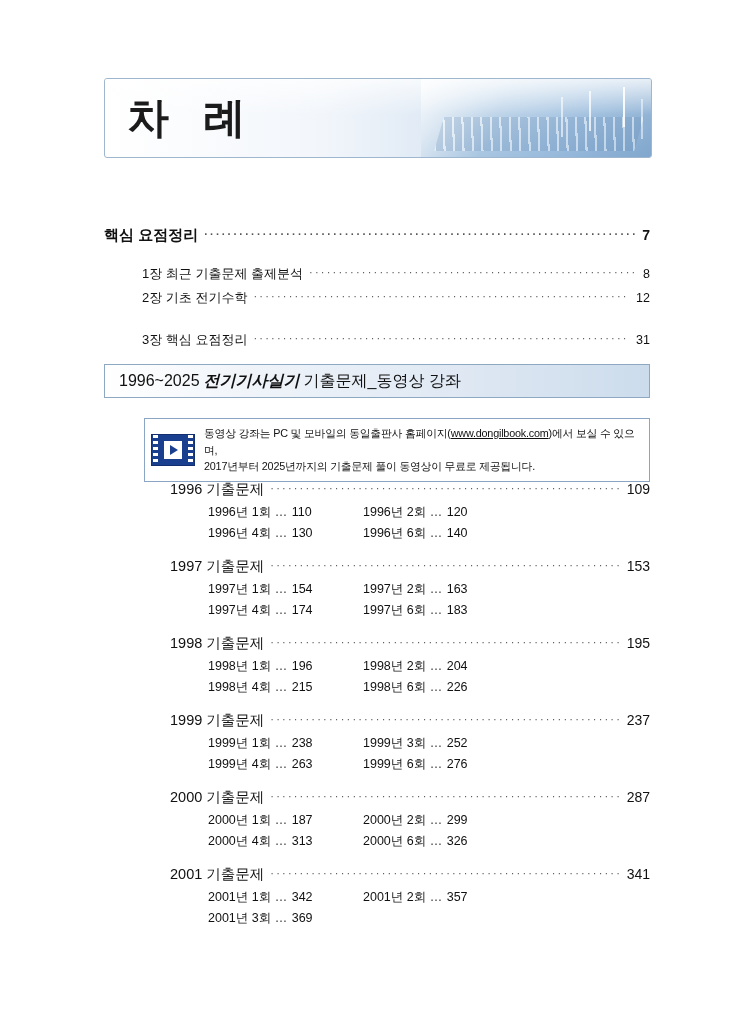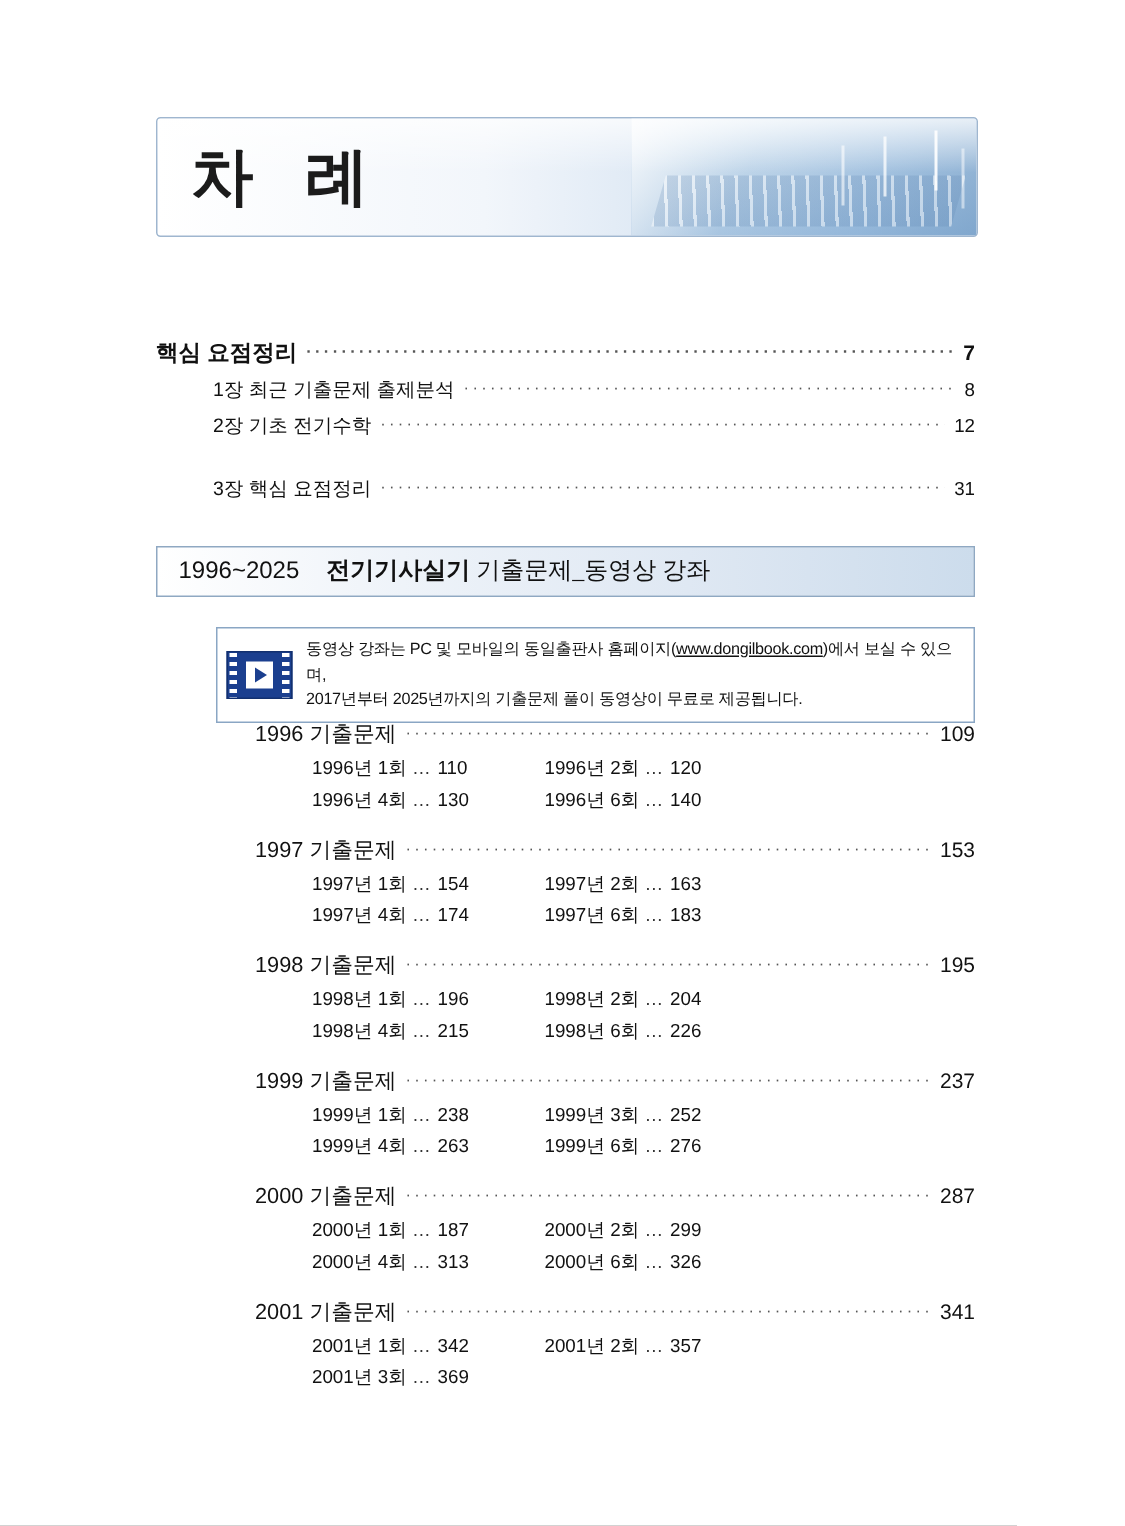--- a/index.html
+++ b/index.html
@@ -155,22 +155,22 @@
   .title-bar-inner {
     position: absolute;
     left: 14px;
     top: 50%;
     transform: translateY(-50%);
     font-size: 16px;
     color: #111;
     white-space: nowrap;
   }
   .title-bar-inner .yr { font-weight: normal; }
-  .title-bar-inner .strong { font-weight: bold; margin-left: 18px; }
-  .title-bar-inner .tail { margin-left: 4px; font-family: Liberation Serif, serif; }
+  .title-bar-inner .strong { font-weight: bold; margin-left: 4px; font-style: italic; }
+  .title-bar-inner .tail { margin-left: 4px; }
 
   
   .video-box {
     position: absolute;
     left: 144px;
     top: 418px;
     width: 506px;
     min-height: 46px;
     border: 1px solid #8aa6c4;
     box-sizing: border-box;
@@ -271,21 +271,21 @@
     <div class="banner-title">차 례</div>
   </div>
 
 
   <div class="toc-block" style="top: 226px;">
     <div class="row head-row">
       <span class="lbl">핵심 요점정리</span>
       <span class="dots">···························································································································</span>
       <span class="pg">7</span>
     </div>
-    <div class="row sub-row" style="margin-top:6px;justify-content:space-between;">
+    <div class="row sub-row" style="margin-top:20px;justify-content:space-between;">
       <span class="lbl">1장 최근 기출문제 출제분석</span>
       <span class="dots">···························································································································</span>
       <span class="pg">8</span>
     </div>
     <div class="row sub-row" style="margin-top:6px;">
       <span class="lbl">2장 기초 전기수학</span>
       <span class="dots">···························································································································</span>
       <span class="pg">12</span>
     </div>
     <div class="row sub-row" style="margin-top:24px;">

